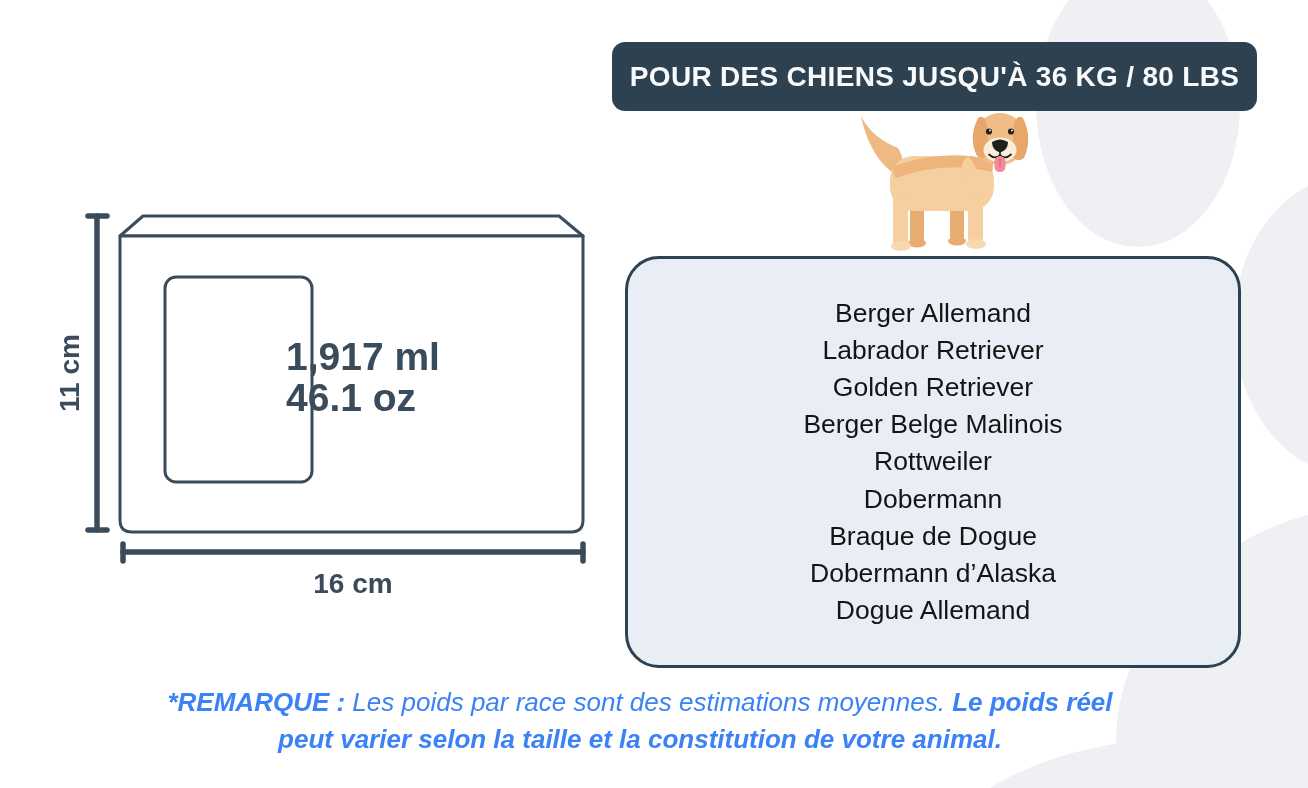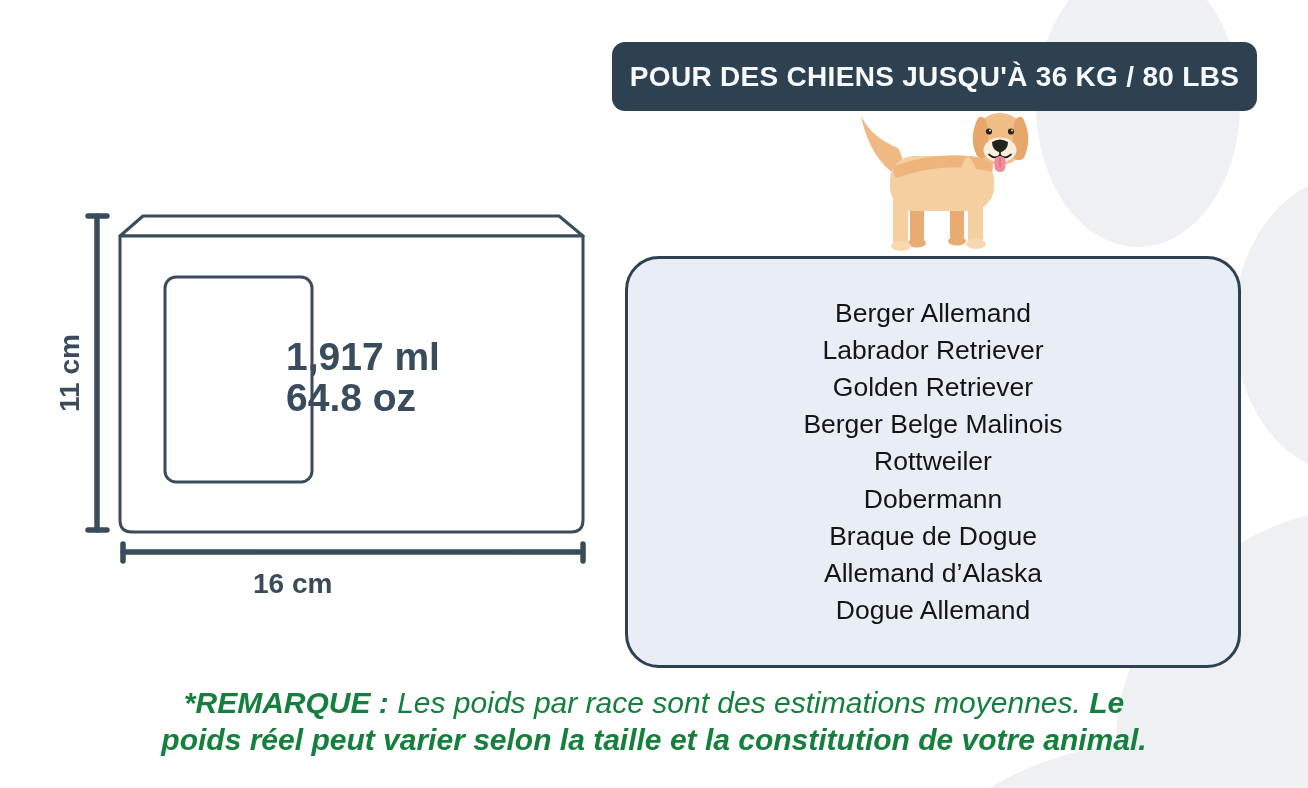--- a/index.html
+++ b/index.html
@@ -71,36 +71,36 @@
     transform: rotate(-90deg);
     text-align: center;
     color: #3a4c5c;
     font-size: 28px;
     font-weight: 700;
     z-index: 2;
     white-space: nowrap;
   }
   .width-label {
     left: 253px; top: 568px; width: 200px;
-    text-align: left;
+    text-align: center;
     color: #3a4c5c;
     font-size: 28px;
     font-weight: 700;
     z-index: 2;
     white-space: nowrap;
   }
 
   
   .note {
-    left: 154px; top: 684px; width: 1000px;
+    left: 140px; top: 684px; width: 1000px;
     text-align: center;
     font-style: italic;
-    font-size: 30px;
+    font-size: 26px;
     line-height: 37px;
-    color: #15803d;
+    color: #3b82f6;
     z-index: 2;
   }
   .note .b { font-weight: 700; }
 </style>
 </head>
 <body>
 
 <div class="canvas">
 
   <svg class="abs paw-bg" viewBox="0 0 1308 788" xmlns="http://www.w3.org/2000/svg" aria-hidden="true">
@@ -170,35 +170,35 @@
 
     <g stroke="#3a4c5c" stroke-width="5.5" stroke-linecap="round">
       <line x1="38" y1="347" x2="498" y2="347"></line>
       <line x1="38" y1="339" x2="38" y2="356"></line>
       <line x1="498" y1="339" x2="498" y2="356"></line>
     </g>
   </svg>
 
   <div class="abs volume-label">
     <div>1,917 ml</div>
-    <div>64.8 oz</div>
+    <div>46.1 oz</div>
   </div>
 
   <div class="abs height-label">11 cm</div>
   <div class="abs width-label">16 cm</div>
 
   <div class="abs breed-box">
     <div class="breed-item">Berger Allemand</div>
     <div class="breed-item">Labrador Retriever</div>
     <div class="breed-item">Golden Retriever</div>
     <div class="breed-item">Berger Belge Malinois</div>
     <div class="breed-item">Rottweiler</div>
     <div class="breed-item">Dobermann</div>
     <div class="breed-item">Braque de Dogue</div>
-    <div class="breed-item">Allemand d’Alaska</div>
+    <div class="breed-item">Dobermann d’Alaska</div>
     <div class="breed-item">Dogue Allemand</div>
   </div>
 
   <div class="abs note">
     <span class="b">*REMARQUE :</span><span> Les poids par race sont des estimations moyennes. </span><span class="b">Le poids réel peut varier selon la taille et la constitution de votre animal.</span>
   </div>
 
 </div>
 
 </body></html>

